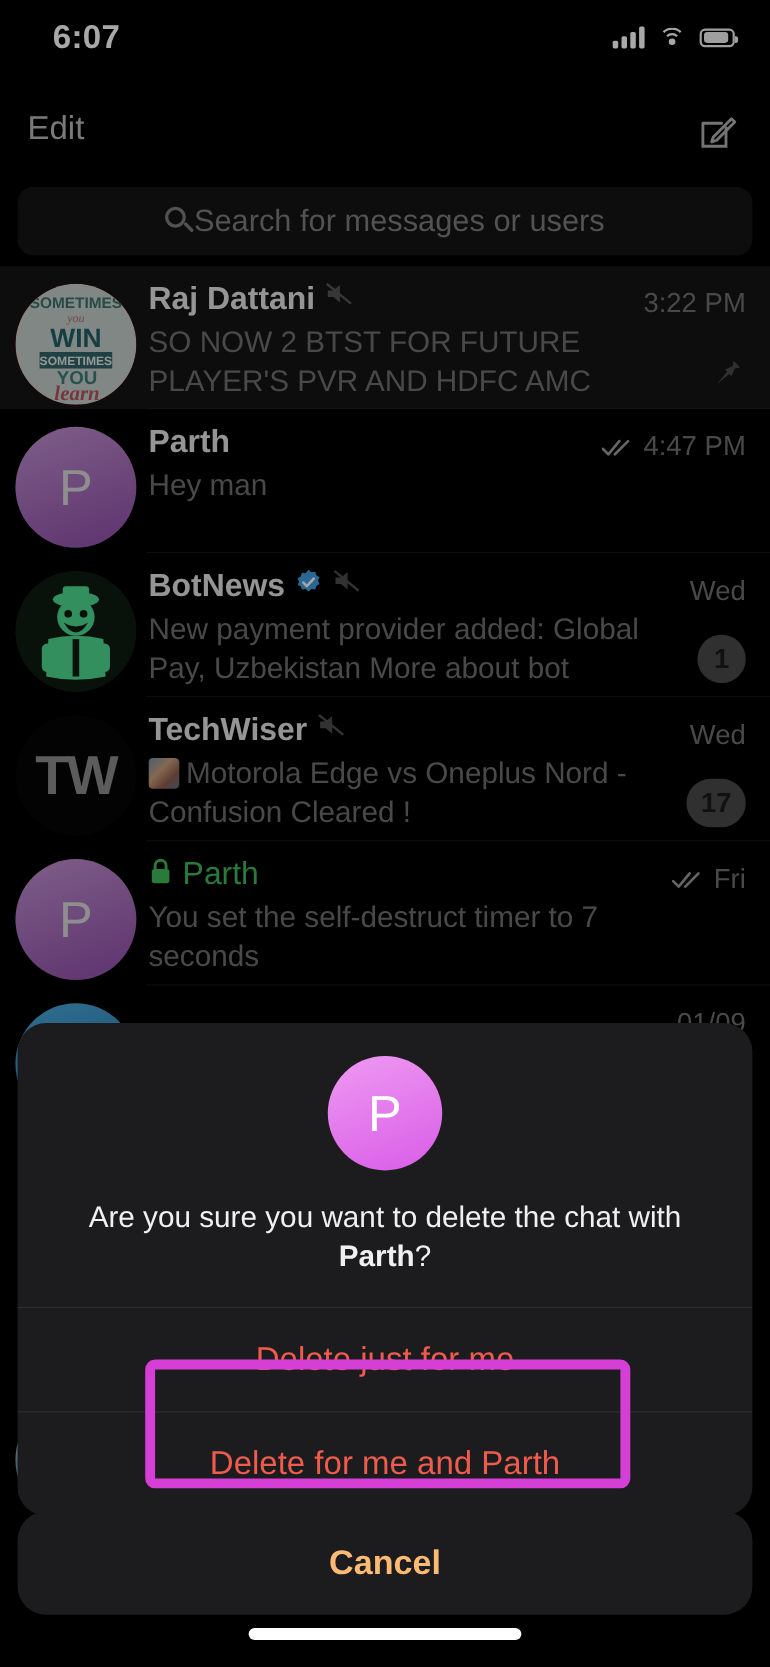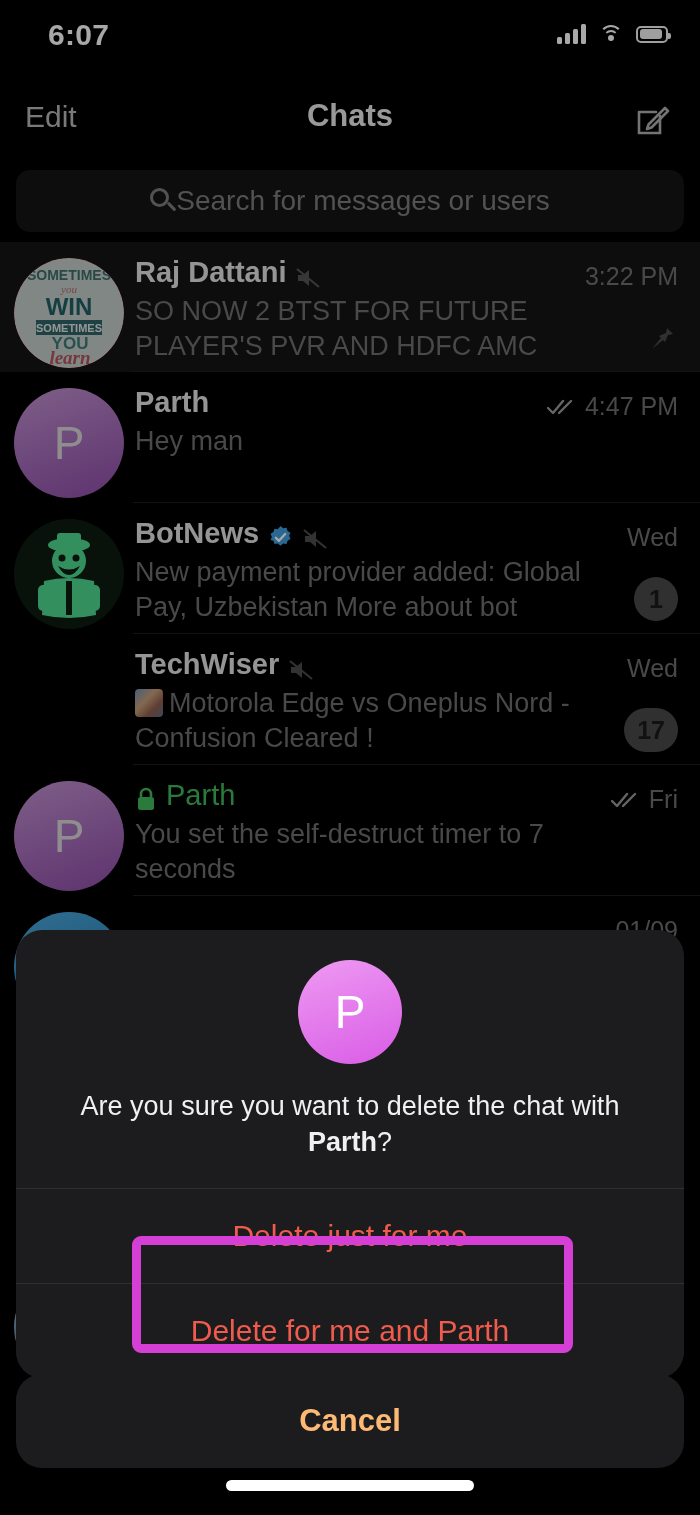--- a/index.html
+++ b/index.html
@@ -58,21 +58,21 @@
   .chatlist { position:absolute; top:242px; left:0; width:700px; height:700px; }
   .row { position:relative; width:700px; height:131px; background:#000; }
   .row.pinned { background:#141414; height:130px; }
   .row .sep { position:absolute; left:133px; right:0; bottom:0; height:1px; background:#1e1e1e; }
   .avatar { position:absolute; left:14px; top:16px; width:110px; height:110px;
     border-radius:50%; overflow:hidden; display:flex; align-items:center;
     justify-content:center; font-size:46px; font-weight:500; }
   .av-parth { background:linear-gradient(160deg,#c090cf,#8e4da8); color:#d8d8d8; }
   .av-tw { background:#050505; color:#8c8c8c; font-weight:700; font-size:50px; letter-spacing:-2px; }
   .row-body { position:absolute; left:135px; right:84px; top:14px; }
-  .row-title { display:flex; align-items:flex-end; gap:9px; }
+  .row-title { display:flex; align-items:flex-start; gap:9px; }
   .row-name { font-size:29px; font-weight:600; color:#e2e2e2; white-space:nowrap; }
   .row-name.secret { color:#3fba5a; font-weight:500; }
   .row-msg { margin-top:5px; font-size:27px; line-height:35px; color:#6f6f6f;
     max-height:72px; overflow:hidden; }
   .row-right { position:absolute; right:22px; top:20px; display:flex; align-items:center; gap:8px; }
   .row-time { font-size:25px; color:#707070; }
   .badge { position:absolute; right:22px; top:74px; min-width:44px; height:44px; padding:0 13px;
     border-radius:22px; background:#4a4a4a; color:#1a1a1a; font-size:25px; font-weight:600;
     display:flex; align-items:center; justify-content:center; }
   .pin { position:absolute; right:24px; top:78px; width:36px; height:36px; }
@@ -138,21 +138,20 @@
           <span></span>
         </div>
       <div class="batt">
           <div class="fill"></div>
         </div>
     </div>
   </div>
 
   <div class="navbar">
     <div class="nav-edit">Edit</div>
-    <div class="nav-title">Chats</div>
     <div class="nav-compose">
       <svg width="40" height="40" viewBox="0 0 40 40">
         <path d="M7 12 h17 M7 12 v21 h21 v-17" fill="none" stroke="#b0b0b0" stroke-width="2.6" stroke-linecap="round"></path>
         <path d="M16.5 24.5 L33 8 l3 3 L19.5 27.5 L15 29 z" fill="none" stroke="#b0b0b0" stroke-width="2.6" stroke-linejoin="round"></path>
       </svg>
     </div>
   </div>
 
   <div class="searchbar">
     <div class="search-icon">
@@ -245,20 +244,21 @@
         <div class="row-msg">New payment provider added: Global Pay, Uzbekistan  More about bot payments: htt…</div>
       </div>
       <div class="row-right">
         <span class="row-time">Wed</span>
       </div>
       <div class="badge">1</div>
       <div class="sep"></div>
     </div>
 
     <div class="row">
+      <div class="avatar av-tw">TW</div>
       <div class="row-body">
         <div class="row-title">
           <span class="row-name">TechWiser</span>
           <svg class="mute-icon" viewBox="0 0 26 22">
             <path d="M3 8 h5 l6-5 v16 l-6-5 H3 z" fill="#8a8a8a"></path>
             <path d="M2 2 L24 20" stroke="#8a8a8a" stroke-width="2.2"></path>
           </svg>
         </div>
         <div class="row-msg"><span class="thumb-emoji"></span><span>Motorola Edge vs Oneplus Nord - Confusion Cleared ! https://www.youtube…</span></div>
       </div>

